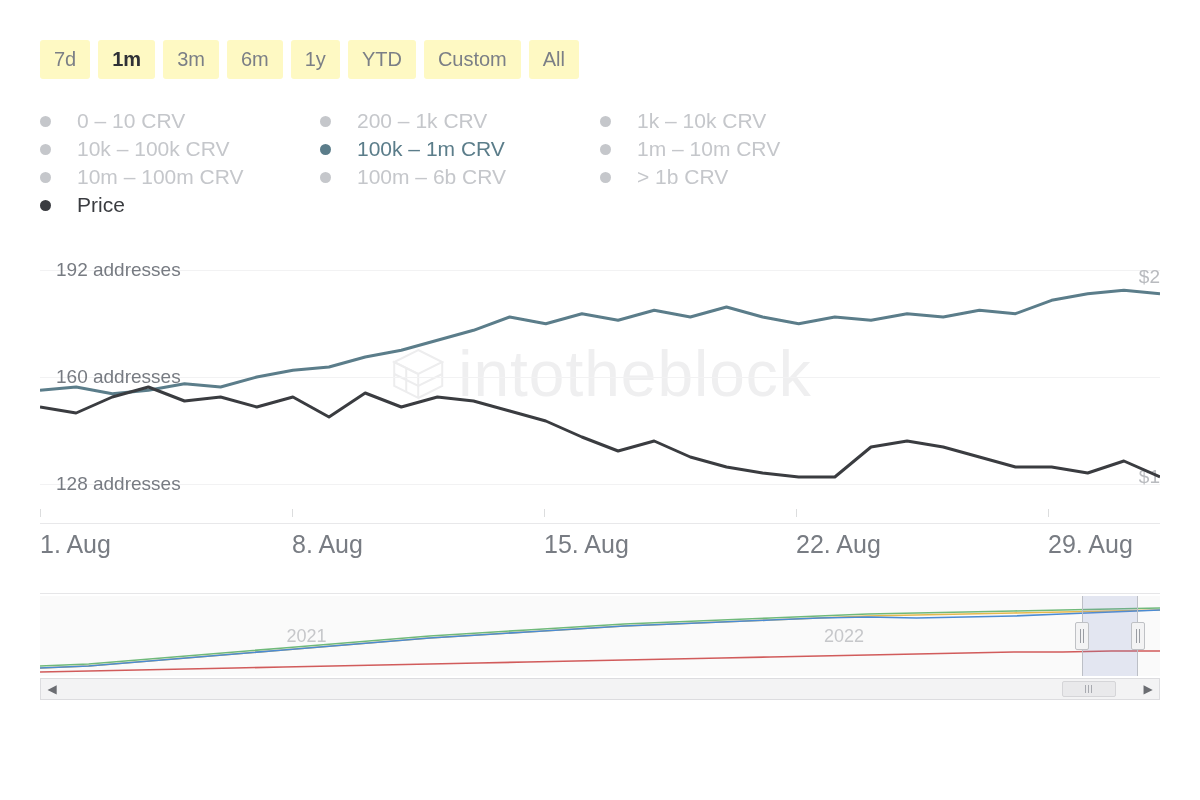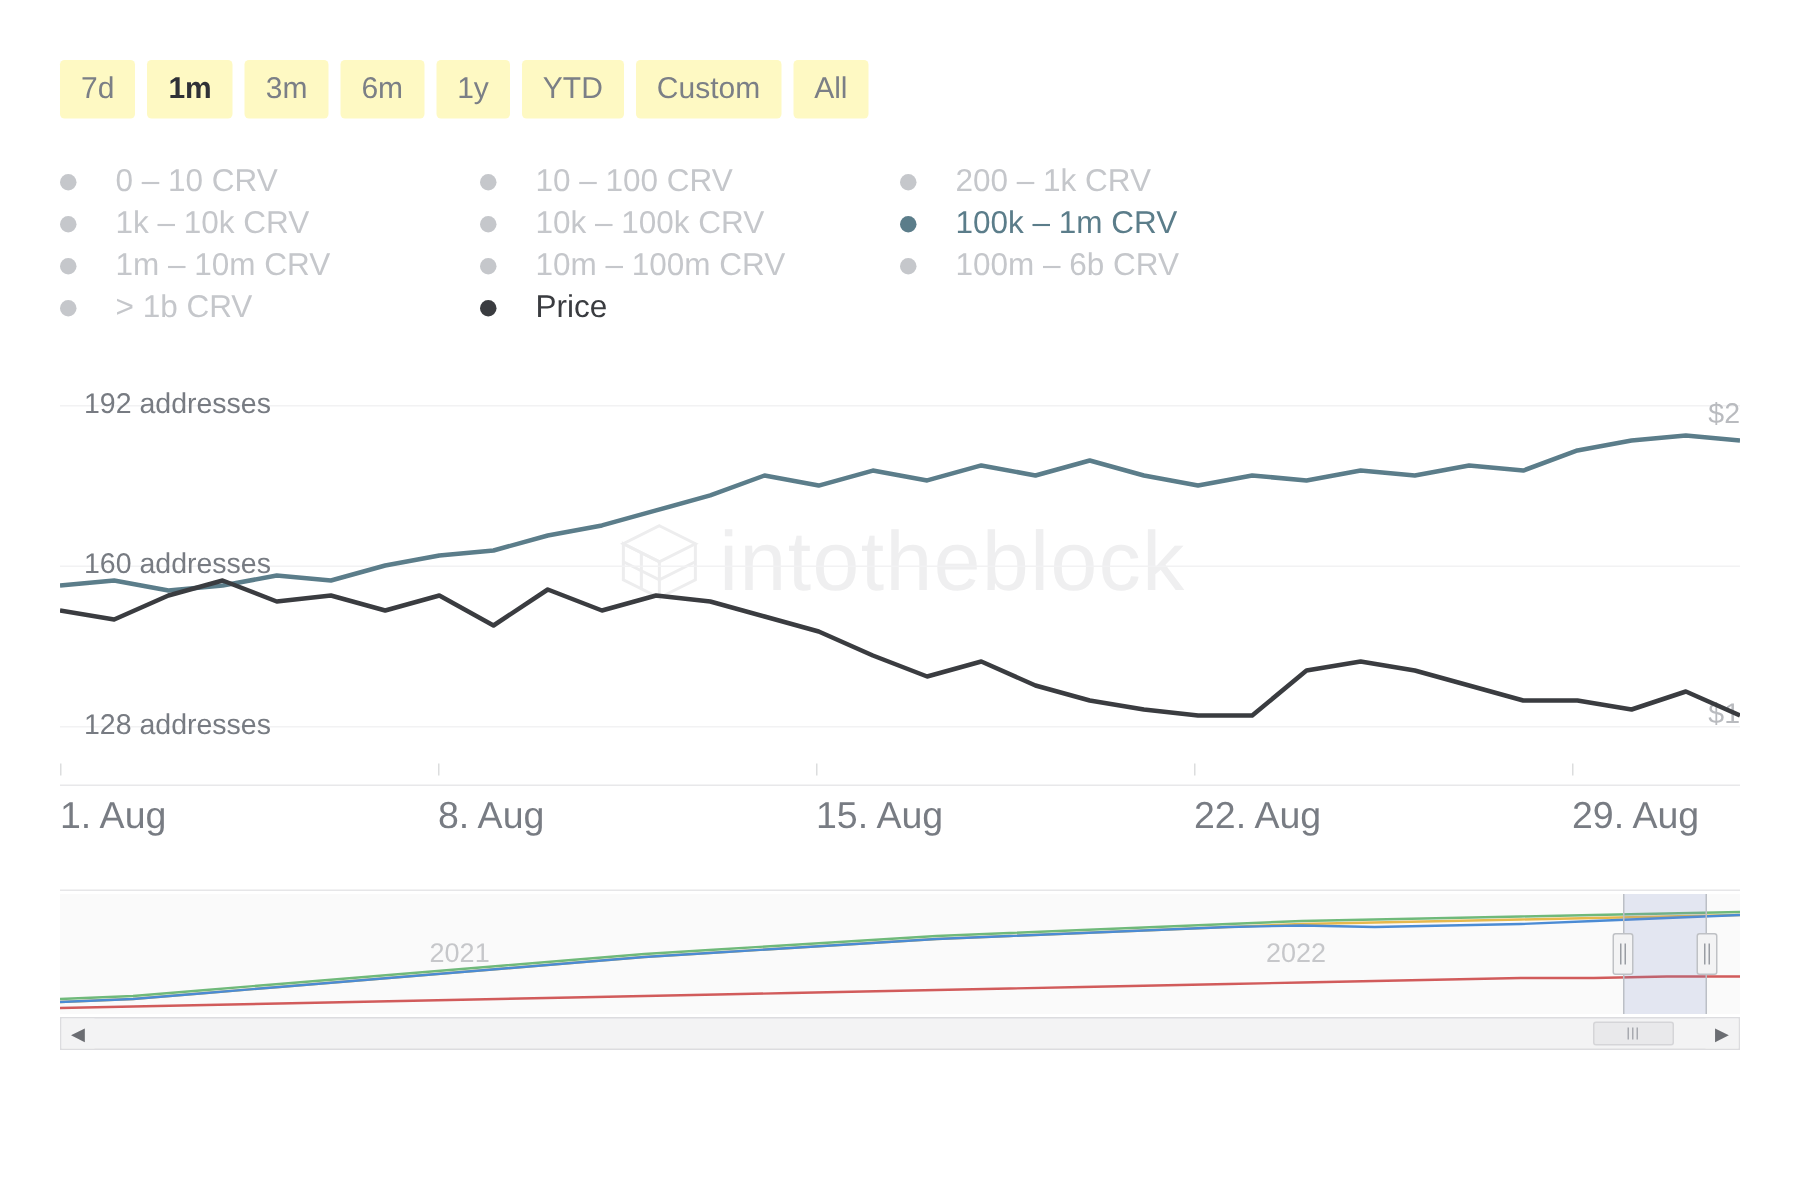--- a/index.html
+++ b/index.html
@@ -61,21 +61,21 @@
   .tickline {
     position: absolute;
     bottom: 0;
     width: 1px; height: 8px;
     background: #dcddde;
   }
   .watermark {
     position: absolute;
     left: 50%; top: 45%;
     transform: translate(-50%, -50%);
-    font-size: 56px;
+    font-size: 64px;
     font-weight: 300;
     letter-spacing: 1px;
     color: #efeff0;
     white-space: nowrap;
     pointer-events: none;
     display: flex;
     align-items: center;
     gap: 10px;
   }
   .watermark svg { opacity: 1; }
@@ -173,24 +173,20 @@
       <button class="range-btn">1y</button>
       <button class="range-btn">YTD</button>
       <button class="range-btn">Custom</button>
       <button class="range-btn">All</button>
     </div>
 
   <div class="legend" id="legend">
       <div class="legend-item">
         <span class="legend-dot"></span>
         <span>0 – 10 CRV</span>
-      </div>
-      <div class="legend-item">
-        <span class="legend-dot"></span>
-        <span>10 – 100 CRV</span>
       </div>
       <div class="legend-item">
         <span class="legend-dot"></span>
         <span>200 – 1k CRV</span>
       </div>
       <div class="legend-item">
         <span class="legend-dot"></span>
         <span>1k – 10k CRV</span>
       </div>
       <div class="legend-item">
@@ -265,21 +261,21 @@
 
   <div class="nav-outer">
     <div class="nav-chart" id="nav-chart">
         <svg width="100%" height="80" viewBox="0 0 1120 80" preserveAspectRatio="none">
           <polyline points="0.0,70 48.7,68 97.4,64 146.1,60 194.8,56 243.5,52 292.2,48 340.9,44 389.6,40 438.3,37 487.0,34 535.7,31 584.3,28 633.0,26 681.7,24 730.4,22 779.1,20 827.8,18 876.5,17 925.2,16 973.9,15 1022.6,14 1071.3,13 1120.0,12" fill="none" stroke="#6fb97a" stroke-width="1.6"></polyline>
           <polyline points="0.0,72 48.7,70 97.4,66 146.1,62 194.8,58 243.5,54 292.2,50 340.9,46 389.6,42 438.3,39 487.0,36 535.7,33 584.3,30 633.0,28 681.7,26 730.4,24 779.1,22 827.8,20 876.5,19 925.2,18 973.9,17 1022.6,16 1071.3,15 1120.0,14" fill="none" stroke="#e6b84c" stroke-width="1.6"></polyline>
           <polyline points="0.0,72 48.7,70 97.4,66 146.1,62 194.8,58 243.5,54 292.2,50 340.9,46 389.6,42 438.3,39 487.0,36 535.7,33 584.3,30 633.0,28 681.7,26 730.4,24 779.1,22 827.8,21 876.5,22 925.2,21 973.9,20 1022.6,18 1071.3,16 1120.0,14" fill="none" stroke="#4b8bd4" stroke-width="1.6"></polyline>
           <polyline points="0.0,76 48.7,75 97.4,74 146.1,73 194.8,72 243.5,71 292.2,70 340.9,69 389.6,68 438.3,67 487.0,66 535.7,65 584.3,64 633.0,63 681.7,62 730.4,61 779.1,60 827.8,59 876.5,58 925.2,57 973.9,56 1022.6,56 1071.3,55 1120.0,55" fill="none" stroke="#d15b5b" stroke-width="1.6"></polyline>
         </svg>
         <div class="nav-year" style="left: 22%; text-align: center;">2021</div>
-        <div class="nav-year" style="left: 70%; margin-left: 20px;">2022</div>
+        <div class="nav-year" style="left: 70%;">2022</div>
         <div class="nav-window" style="left: 93%; width: 5%;"></div>
         <div class="nav-handle" style="left: calc(93% - 7px);"></div>
         <div class="nav-handle" style="left: calc(98% - 7px);"></div>
       </div>
     <div class="scrollbar">
       <button class="scroll-btn">◀</button>
       <div class="scroll-track">
         <div class="scroll-thumb" id="scroll-thumb" style="left: 93%; width: 5%;">
             <span></span>
             <span></span>

